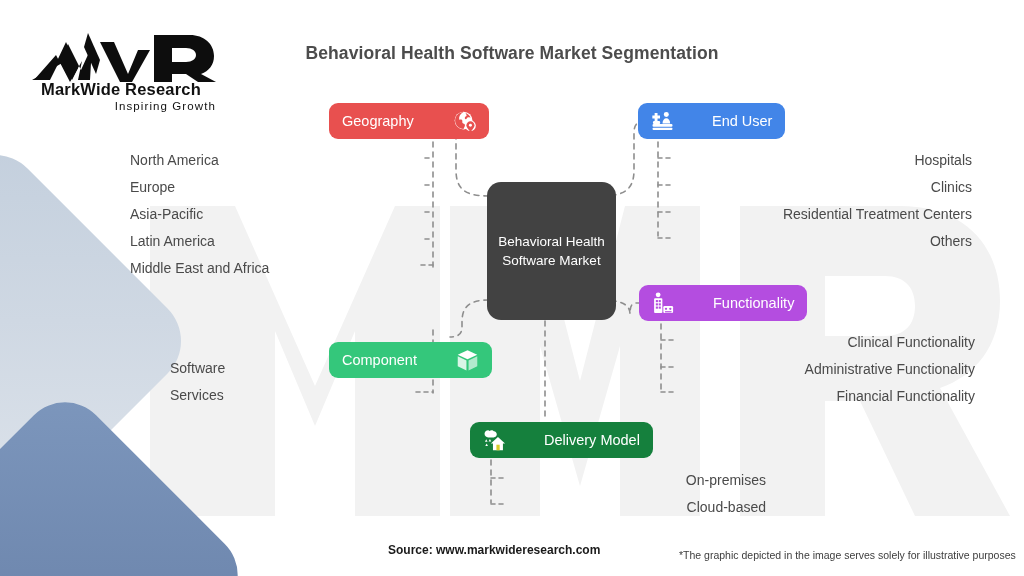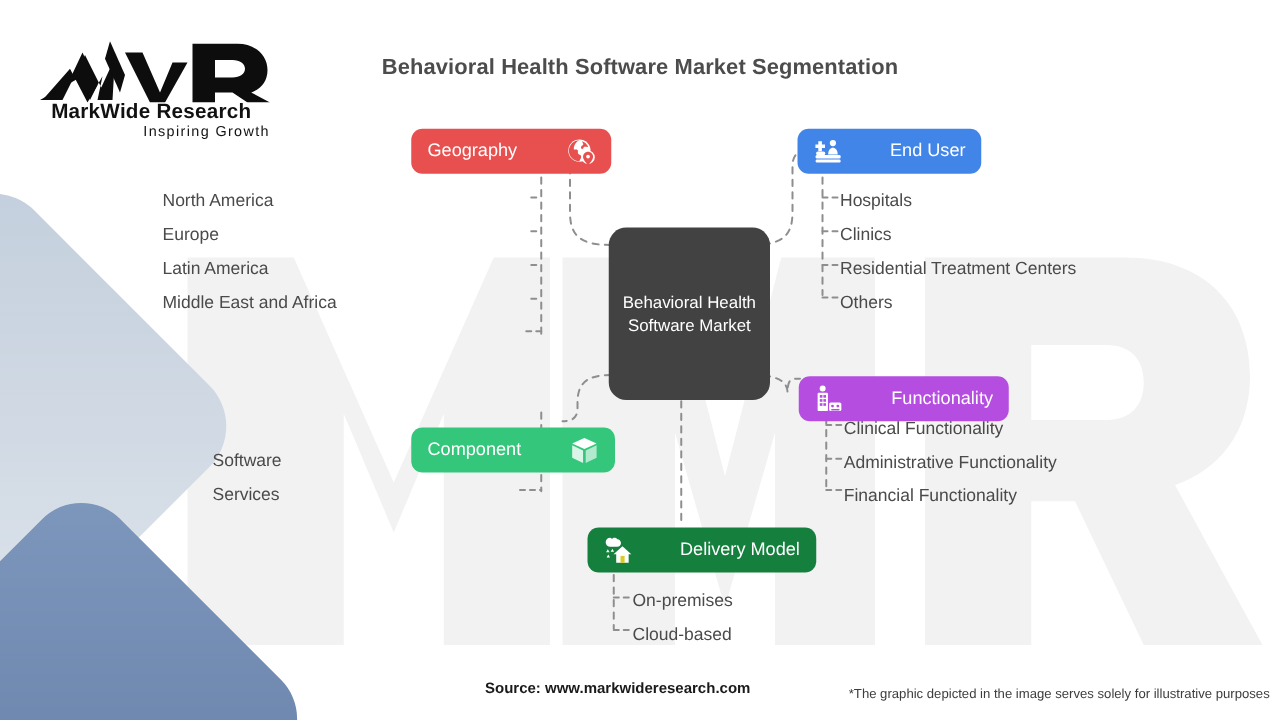--- a/index.html
+++ b/index.html
@@ -151,37 +151,37 @@
     width: 23px;
     height: 23px;
     flex: 0 0 auto;
   }
   .badge.icon-right .badge-icon { margin-left: 9px; }
   .badge.icon-left  .badge-icon { margin-right: 8px; }
 
   #badge-geography    { left: 329px; top: 103px; }
   #badge-enduser      { left: 638px; top: 103px; }
   #badge-component    { left: 329px; top: 310px; margin-top: 32px; }
-  #badge-functionality{ left: 639px; top: 301px; }
+  #badge-functionality{ left: 639px; top: 285px; }
   #badge-delivery     { left: 470px; top: 422px; }
 
   
   .sub-list {
     position: absolute;
     display: flex;
     flex-direction: column;
   }
   .sub-item {
     font-size: 14px;
     color: #4a4a4a;
     line-height: 27px;
     white-space: nowrap;
   }
   .sub-list.align-right { text-align: left; }
-  .sub-list.align-left  { text-align: left; }
+  .sub-list.align-left  { text-align: right; }
 
   #list-geography   { left: 130px;  top: 147px; width: 290px; }
   #list-component   { left: 170px;  top: 355px; width: 245px; }
   #list-enduser     { left: 672px;  top: 147px; width: 300px; }
   #list-functionality { left: 675px; top: 329px; width: 300px; }
   #list-delivery    { left: 506px;  top: 467px; width: 260px; }
 
   
   .source {
     position: absolute;
@@ -353,20 +353,21 @@
         <path d="M15.6 8.4 L23 15 L20.8 15 L20.8 22.2 L10.4 22.2 L10.4 15 L8.2 15 Z" fill="#ffffff"></path>
         <rect x="14" y="16.4" width="3.4" height="5.8" fill="#d8cc28"></rect>
       </svg>
     </span>
     <span class="badge-label">Delivery Model</span>
   </div>
 
   <div class="sub-list align-right" id="list-geography">
     <div class="sub-item">North America</div>
     <div class="sub-item">Europe</div>
+    <div class="sub-item">Asia-Pacific</div>
     <div class="sub-item">Latin America</div>
     <div class="sub-item">Middle East and Africa</div>
   </div>
 
   <div class="sub-list align-right" id="list-component">
     <div class="sub-item">Software</div>
     <div class="sub-item">Services</div>
   </div>
 
   <div class="sub-list align-left" id="list-enduser">

